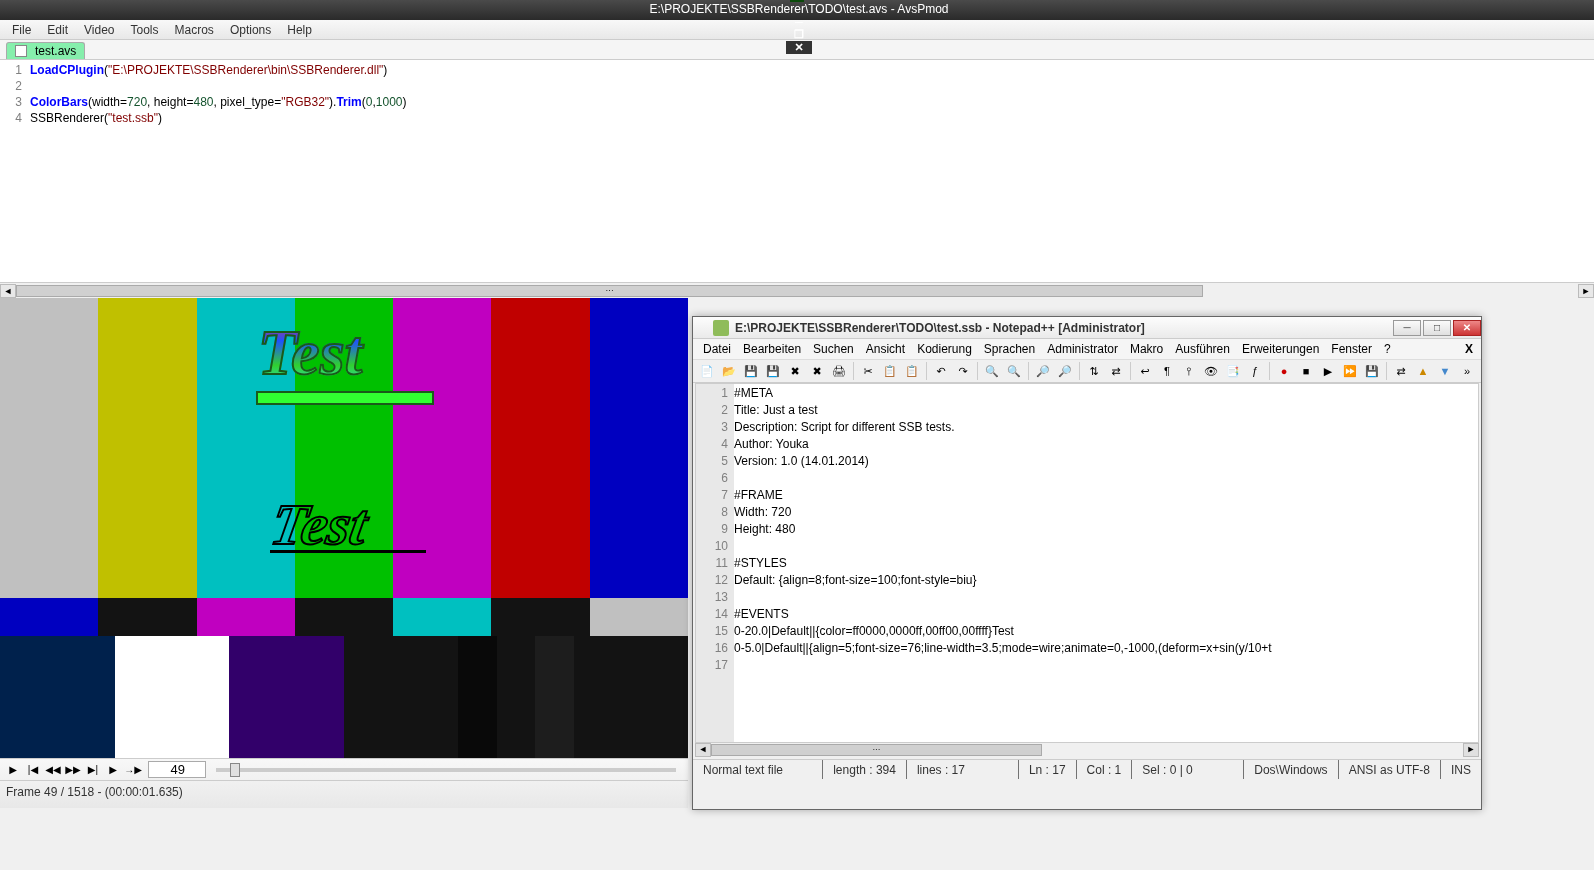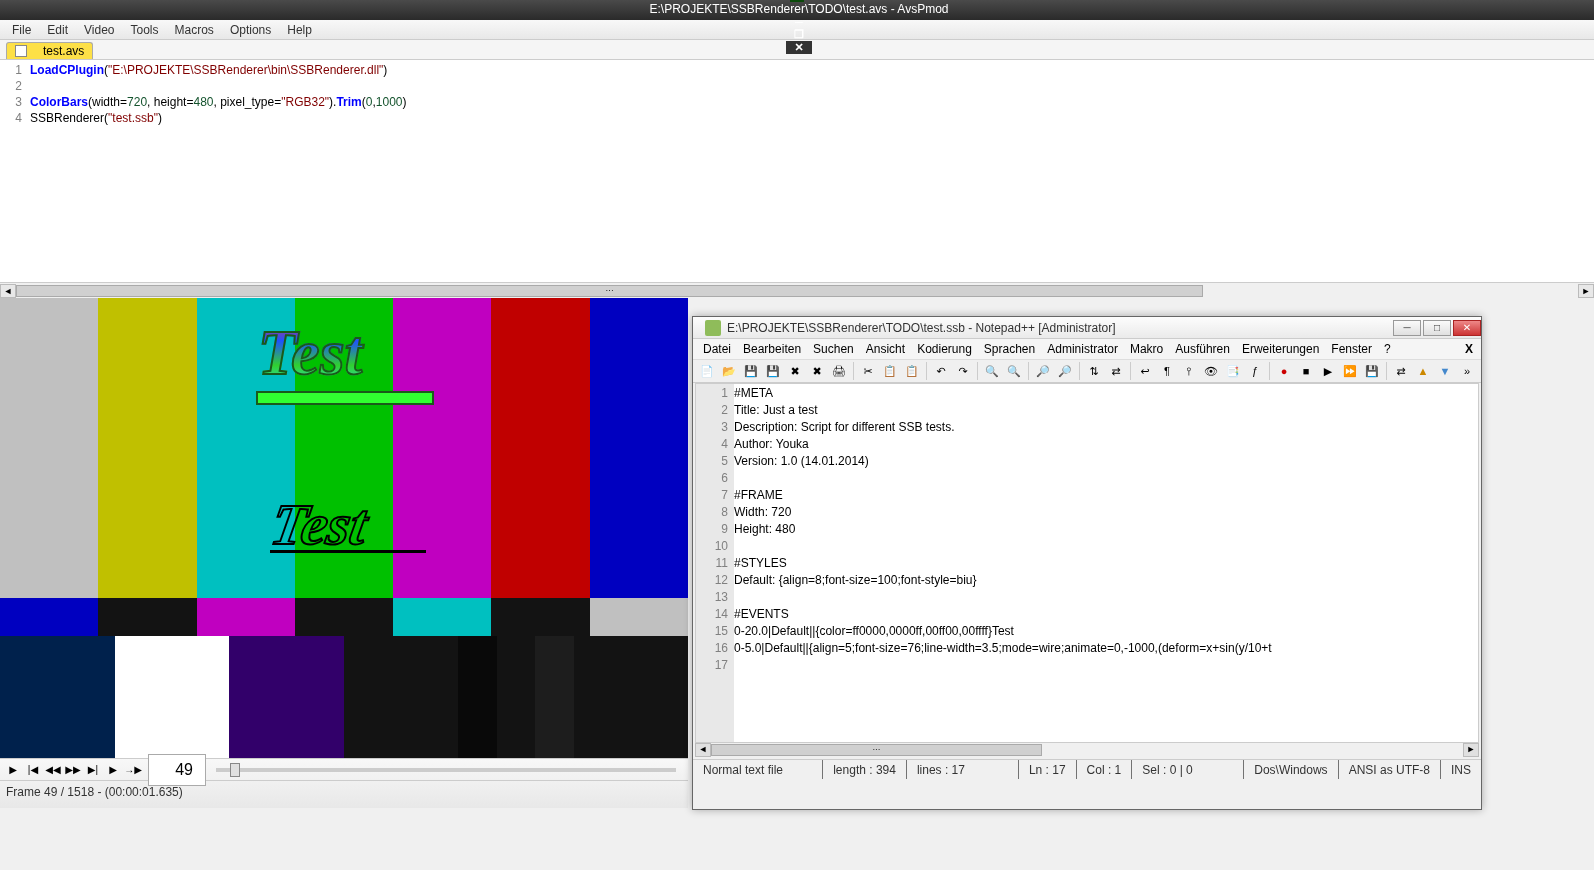--- a/index.html
+++ b/index.html
@@ -8,21 +8,21 @@
 
 .avspmod { position: absolute; top: 0; left: 0; width: 1594px; height: 870px; background: #f0f0f0; }
 .titlebar-avs { height: 20px; background: linear-gradient(to bottom, #4a4a4a, #2a2a2a); color: #fff; display: flex; align-items: center; padding-left: 4px; font-size: 11px; flex-direction: column; }
 .titlebar-avs .icon-app { width: 14px; height: 14px; background: #1a6e1a; margin-right: 5px; border: 1px solid #0a4a0a; }
 .titlebar-avs .spacer { flex: 1; }
 .titlebar-avs .winbtn { width: 26px; height: 18px; display: flex; align-items: center; justify-content: center; color: #fff; font-weight: bold; font-size: 11px; cursor: pointer; }
 .titlebar-avs .winbtn.close { background: #333; }
 .menubar-avs { height: 20px; background: linear-gradient(to bottom, #f8f8f8, #e8e8e8); display: flex; align-items: center; padding-left: 4px; border-bottom: 1px solid #ccc; }
 .menubar-avs span { padding: 2px 8px; color: #333; cursor: pointer; }
 .tabbar-avs { height: 20px; background: #f5f5f5; display: flex; align-items: flex-end; padding-left: 6px; border-bottom: 1px solid #ccc; }
-.tab-avs { background: #fde047; border: 1px solid #aaa; border-bottom: none; padding: 1px 8px; display: flex; align-items: center; gap: 16px; font-size: 11px; border-radius: 3px 3px 0 0; }
+.tab-avs { background: #86efac; border: 1px solid #aaa; border-bottom: none; padding: 1px 8px; display: flex; align-items: center; gap: 8px; font-size: 11px; border-radius: 3px 3px 0 0; }
 .tab-avs .doc-icon { width: 12px; height: 12px; background: #fff; border: 1px solid #888; position: relative; }
 
 .editor-avs { background: #fff; height: 222px; display: flex; }
 .gutter-avs { width: 30px; background: #fff; text-align: right; padding-right: 8px; color: #808080; font-family: 'Courier New', monospace; font-size: 13px; line-height: 16px; padding-top: 2px; }
 .code-avs { flex: 1; font-family: 'Courier New', monospace; font-size: 13px; line-height: 16px; padding-top: 2px; white-space: pre; }
 .kw { color: #0000ff; font-weight: bold; }
 .str { color: #800000; }
 .num { color: #14532d; }
 .hscroll-avs { height: 16px; background: #f0f0f0; border-top: 1px solid #ccc; display: flex; align-items: center; }
 .hscroll-avs .arrow { width: 16px; height: 14px; background: #e8e8e8; border: 1px solid #bbb; text-align: center; font-size: 9px; line-height: 12px; }
@@ -38,28 +38,28 @@
 .bars-bot { height: 122px; display: flex; }
 .overlay-text { position: absolute; font-family: 'Times New Roman', serif; font-weight: bold; font-style: italic; }
 .test1 { top: 18px; left: 258px; font-size: 64px; background: linear-gradient(to bottom, #ff3030, #2050ff, #30d030, #30e0e0); -webkit-background-clip: text; background-clip: text; color: transparent; -webkit-text-stroke: 2px #1a5a1a; }
 .test1-bar { position: absolute; top: 93px; left: 256px; width: 178px; height: 14px; background: #30ff30; border: 2px solid #1a5a1a; }
 .test2 { top: 193px; left: 272px; font-size: 58px; color: transparent; -webkit-text-stroke: 2px #000; transform: skewX(-10deg); }
 .test2-line { position: absolute; top: 252px; left: 270px; width: 156px; height: 3px; background: #000; }
 
 .controls { position: absolute; bottom: 0; left: 0; width: 688px; height: 50px; background: linear-gradient(to bottom, #f8f8f8, #e8e8e8); }
 .ctrl-row { height: 22px; display: flex; align-items: center; padding: 2px 4px; gap: 2px; border-top: 1px solid #ccc; }
 .ctrl-btn { width: 18px; height: 18px; display: flex; align-items: center; justify-content: center; font-size: 10px; cursor: pointer; }
-.frame-input { width: 58px; height: 32px; border: 1px solid #aaa; text-align: right; padding-right: 12px; font-size: 16px; margin-left: 4px; }
+.frame-input { width: 58px; height: 17px; border: 1px solid #aaa; text-align: right; padding-right: 20px; font-size: 13px; margin-left: 4px; }
 .slider-track { flex: 1; height: 4px; background: #ccc; margin: 0 8px; position: relative; }
 .slider-thumb { position: absolute; left: 14px; top: -5px; width: 10px; height: 14px; background: #e0e0e0; border: 1px solid #888; }
 .status-row { height: 22px; display: flex; align-items: center; padding: 0 6px; font-size: 11px; color: #333; border-top: 1px solid #ccc; }
 
 
 .npp { position: absolute; top: 316px; left: 692px; width: 790px; height: 494px; background: #f0f0f0; border: 1px solid #666; box-shadow: 0 0 8px rgba(0,0,0,0.3); }
-.titlebar-npp { height: 22px; background: linear-gradient(to bottom, #fdfdfd, #eaeaea); display: flex; align-items: center; padding-left: 12px; border-bottom: 1px solid #ccc; font-size: 12px; color: #333; }
+.titlebar-npp { height: 22px; background: linear-gradient(to bottom, #fdfdfd, #eaeaea); display: flex; align-items: center; padding-left: 20px; border-bottom: 1px solid #ccc; font-size: 12px; color: #333; font-weight: bold; }
 .titlebar-npp .icon-npp { width: 16px; height: 16px; background: #8fbc5a; margin-right: 6px; border-radius: 2px; }
 .titlebar-npp .spacer { flex: 1; }
 .titlebar-npp .winbtn { width: 28px; height: 16px; border: 1px solid #999; margin-left: 2px; display: flex; align-items: center; justify-content: center; font-size: 10px; background: linear-gradient(to bottom, #fafafa, #e0e0e0); cursor: pointer; }
 .titlebar-npp .winbtn.close { background: linear-gradient(to bottom, #e88, #c33); color: #fff; border-color: #a22; }
 .menubar-npp { height: 20px; display: flex; align-items: center; padding-left: 4px; background: #f5f5f5; font-size: 11px; }
 .menubar-npp span { padding: 2px 6px; cursor: pointer; }
 .menubar-npp .closex { margin-left: auto; padding: 0 8px; font-weight: bold; cursor: pointer; }
 .toolbar-npp { height: 24px; background: #f0f0f0; border-top: 1px solid #ddd; border-bottom: 1px solid #ccc; display: flex; align-items: center; padding: 0 4px; gap: 2px; }
 .tbtn { width: 20px; height: 20px; border: 1px solid transparent; display: flex; align-items: center; justify-content: center; font-size: 11px; cursor: pointer; }
 .tsep { width: 1px; height: 18px; background: #ccc; margin: 0 2px; }

